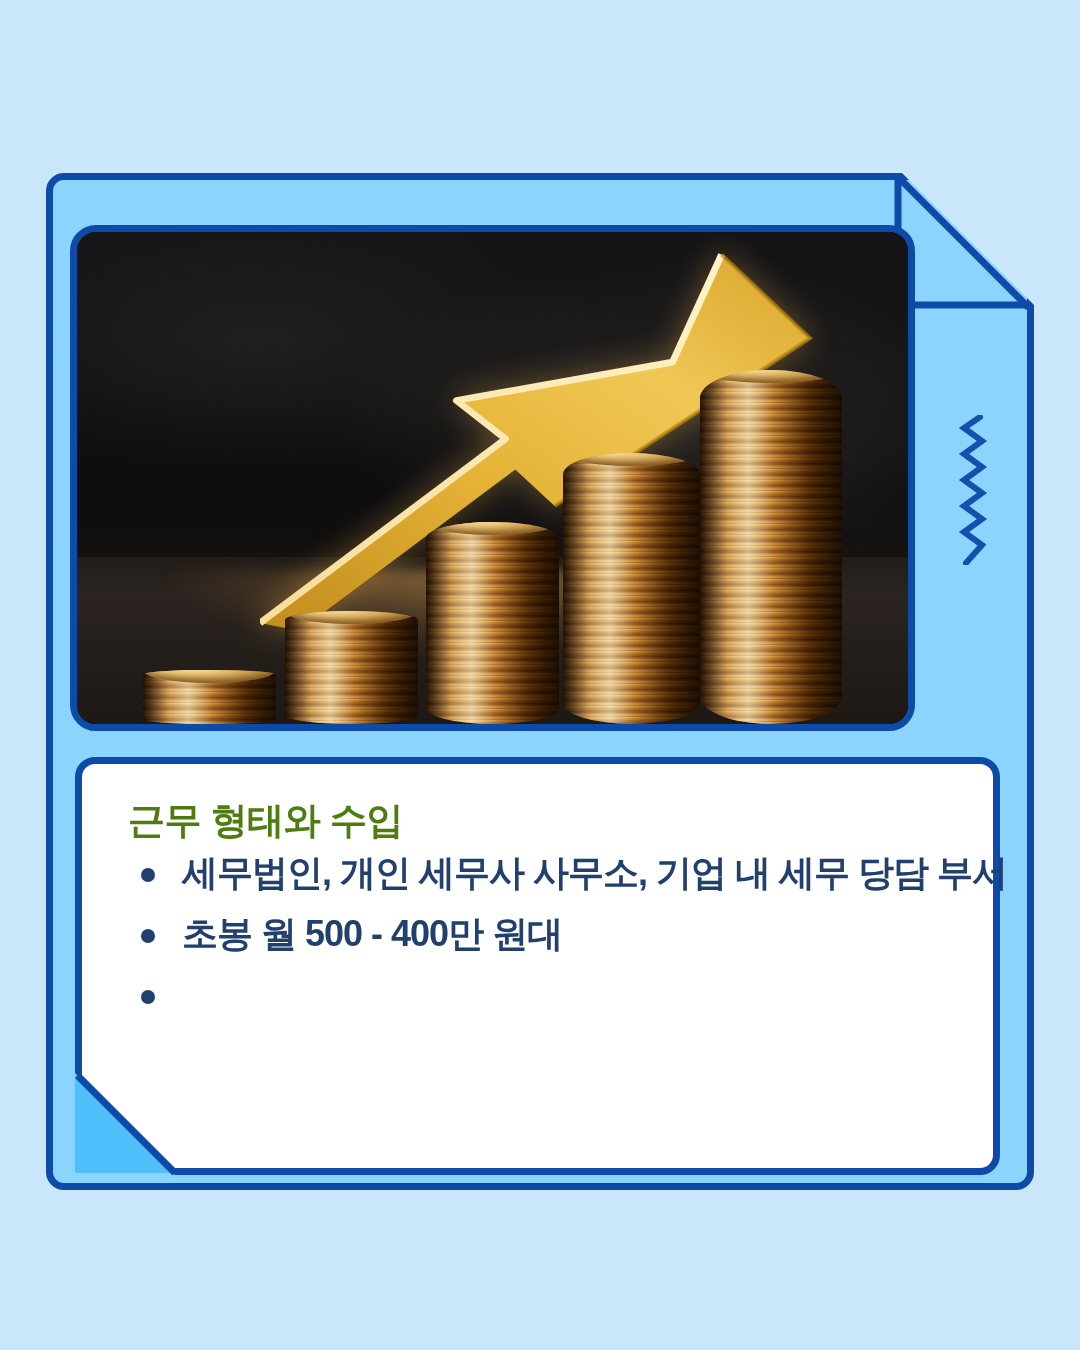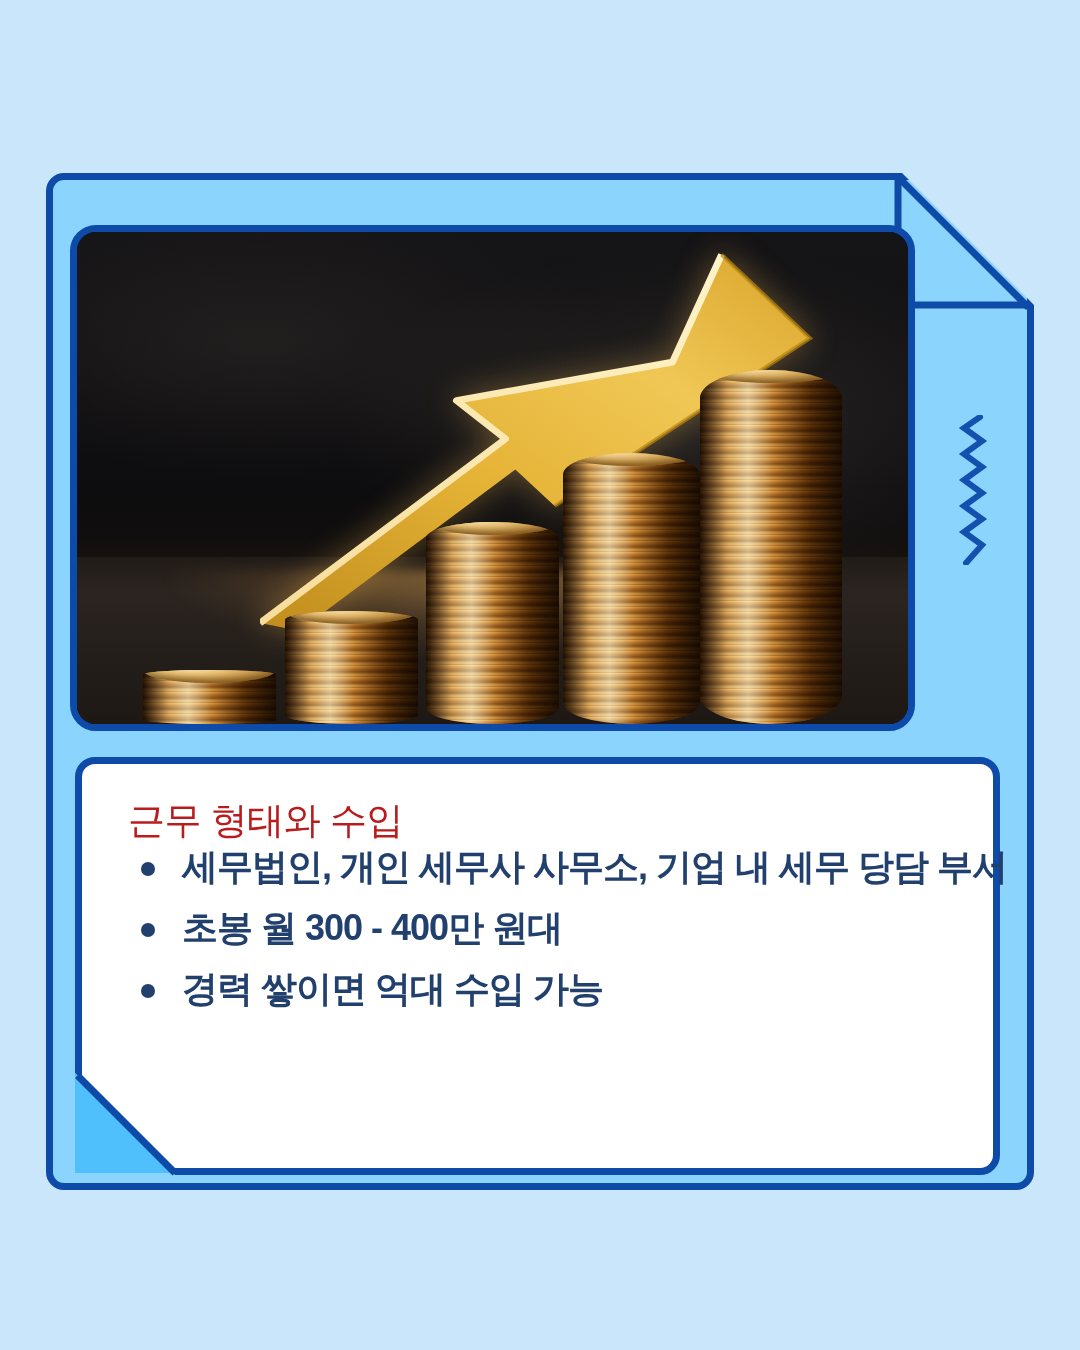--- a/index.html
+++ b/index.html
@@ -156,26 +156,26 @@
   }
 
   
   .text-block {
     position: absolute;
     left: 128px;
     top: 800px;
     width: 880px;
   }
   .title {
-    color: #b91c1c;
+    color: #4d7c0f;
     font-size: 37px;
-    font-weight: normal;
+    font-weight: bold;
     letter-spacing: -0.5px;
     line-height: 1.15;
-    margin: 0 0 6px 0;
+    margin: 0 0 12px 0;
     white-space: nowrap;
   }
   .bullets {
     list-style: none;
     margin: 0;
     padding: 0;
     text-align: right;
   }
   .bullets li {
     display: flex;
@@ -290,20 +290,19 @@
 
 <div class="text-block">
   <h2 class="title">근무 형태와 수입</h2>
   <ul class="bullets">
     <li>
       <span class="dot"></span>
       <span>세무법인, 개인 세무사 사무소, 기업 내 세무 당담 부서</span>
     </li>
     <li>
       <span class="dot"></span>
-      <span>초봉 월 300 - 400만 원대</span>
+      <span>초봉 월 500 - 400만 원대</span>
     </li>
     <li>
       <span class="dot"></span>
-      <span>경력 쌓이면 억대 수입 가능</span>
     </li>
   </ul>
 </div>
 
 </body></html>

